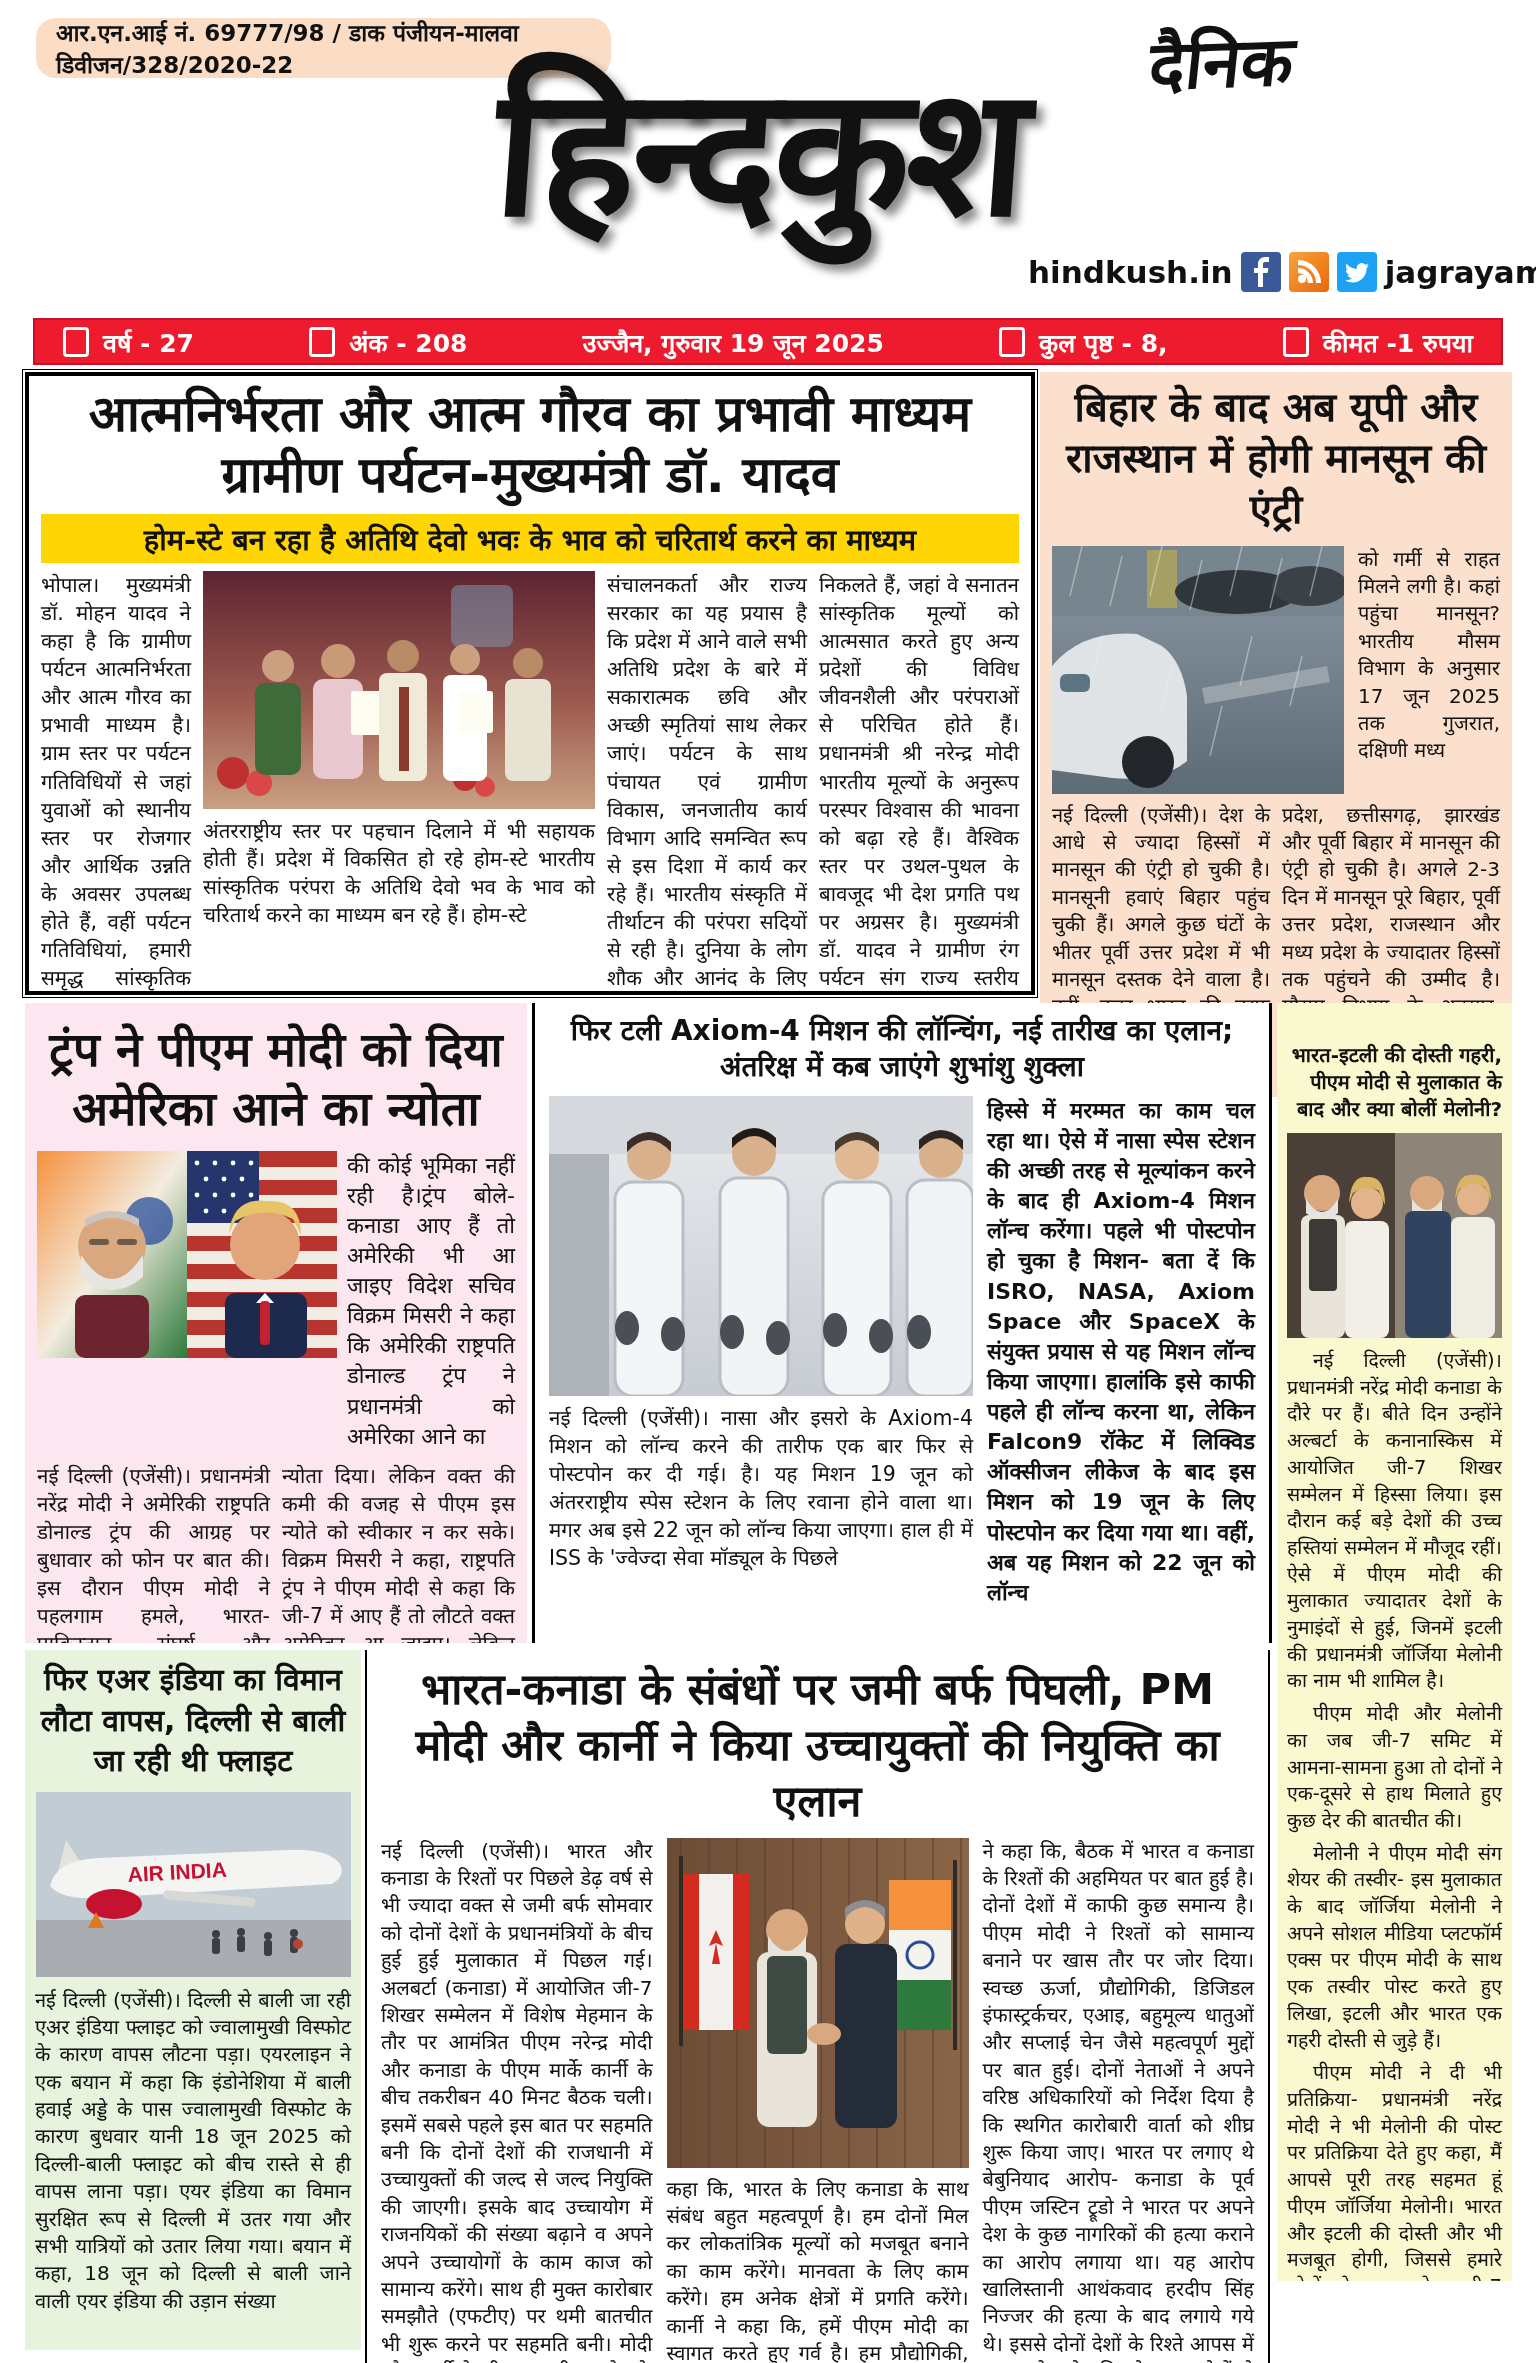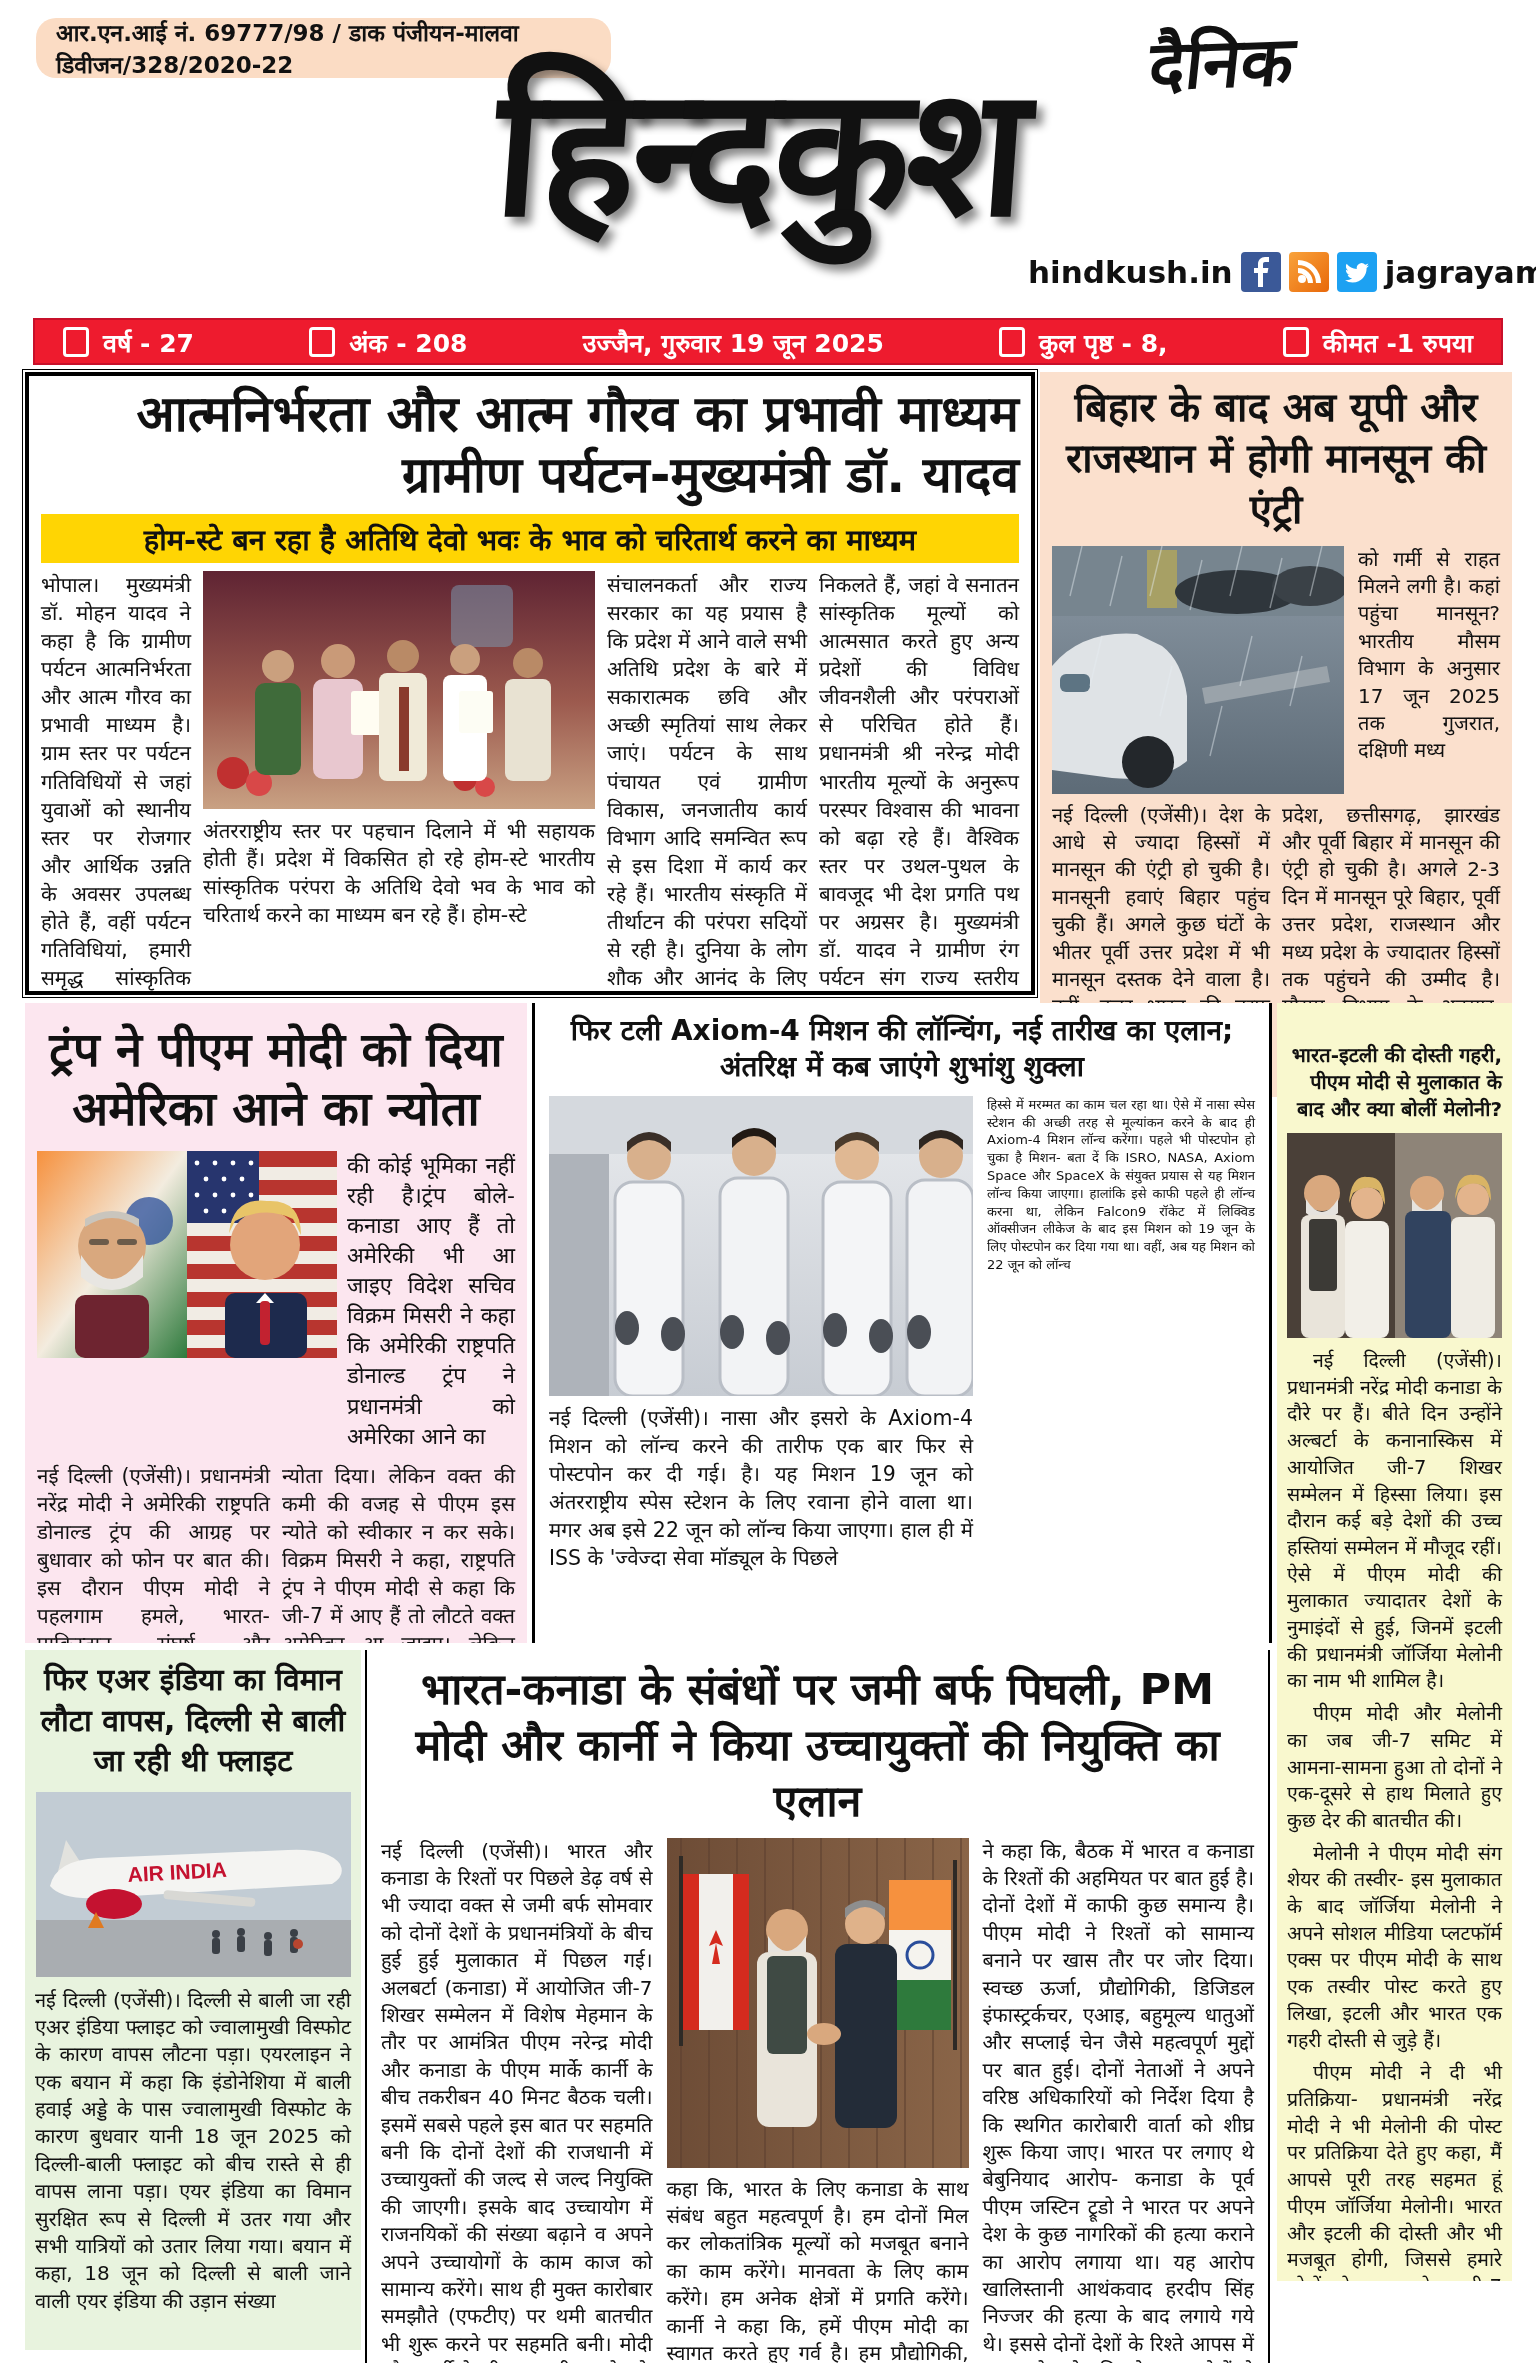--- a/index.html
+++ b/index.html
@@ -26,21 +26,21 @@
   .chk{width:20px;height:24px;border:3px solid #fff;border-radius:4px;display:inline-block;}
   
   .article{position:absolute;box-sizing:border-box;overflow:hidden;}
   .bt{ text-align:justify;font-size:20.5px;line-height:1.37;}
   .bt p{margin:0 0 6px 0;text-indent:26px;}
   .photo{position:relative;overflow:hidden;}
   .photo svg{width:100%;height:100%;display:block;}
   
   #lead{left:25px;top:372px;width:1010px;height:623px;border:4px solid #000;outline:1px solid #000;
         outline-offset:2px;background:#fff;padding:8px 12px;}
-  .lead-headline{font-size:50px;font-weight:800;text-align:right;line-height:1.22;}
+  .lead-headline{font-size:50px;font-weight:800;text-align:center;line-height:1.22;}
   .lead-subhead{background:#ffd503;font-size:29px;font-weight:bold;text-align:center;
                 padding:5px 4px;margin:8px 0;}
   .lead-body{display:flex;gap:12px;height:430px;}
   .lead-c1{width:150px;}
   .lead-mid{width:392px;display:flex;flex-direction:column;gap:8px;}
   .lead-c3{flex:1;}
   .lead-c4{flex:1;}
   
   #monsoon{left:1040px;top:372px;width:472px;height:725px;background:#fbe0cd;padding:10px 12px;}
   .mon-headline{font-size:40px;font-weight:800;text-align:center;line-height:1.28;}
@@ -54,21 +54,21 @@
   .trump-row{display:flex;gap:10px;}
   .trump-side{flex:1;font-size:22px;}
   .trump-cols{display:flex;gap:12px;margin-top:10px;}
   .trump-cols .bt{flex:1;}
   
   #axiom{left:532px;top:1003px;width:740px;height:640px;background:#fff;border-left:3px solid #000;
          border-right:3px solid #000;padding:6px 14px;}
   .ax-headline{font-size:28px;font-weight:800;text-align:center;line-height:1.3;margin:4px 0 10px;}
   .ax-row{display:flex;gap:14px;}
   .ax-left{width:424px;display:flex;flex-direction:column;gap:8px;}
-  .ax-side{flex:1;font-size:13px;}
+  .ax-side{flex:1;font-size:22px;font-weight:bold;}
   
   #italy{left:1277px;top:1003px;width:235px;height:1278px;background:#f9f8ce;padding:10px 10px;}
   .it-headline{font-size:20px;font-weight:800;text-align:right;line-height:1.35;margin-top:29px;}
   .it-body{font-size:19.5px;margin-top:10px;}
   
   #airindia{left:25px;top:1650px;width:336px;height:700px;background:#e8f3de;padding:10px 10px;}
   .ai-headline{font-size:30px;font-weight:800;text-align:center;line-height:1.35;}
   .ai-body{font-size:20px;margin-top:10px;}
   
   #canada{left:365px;top:1650px;width:905px;height:713px;background:#fff;border-left:2px solid #000;

